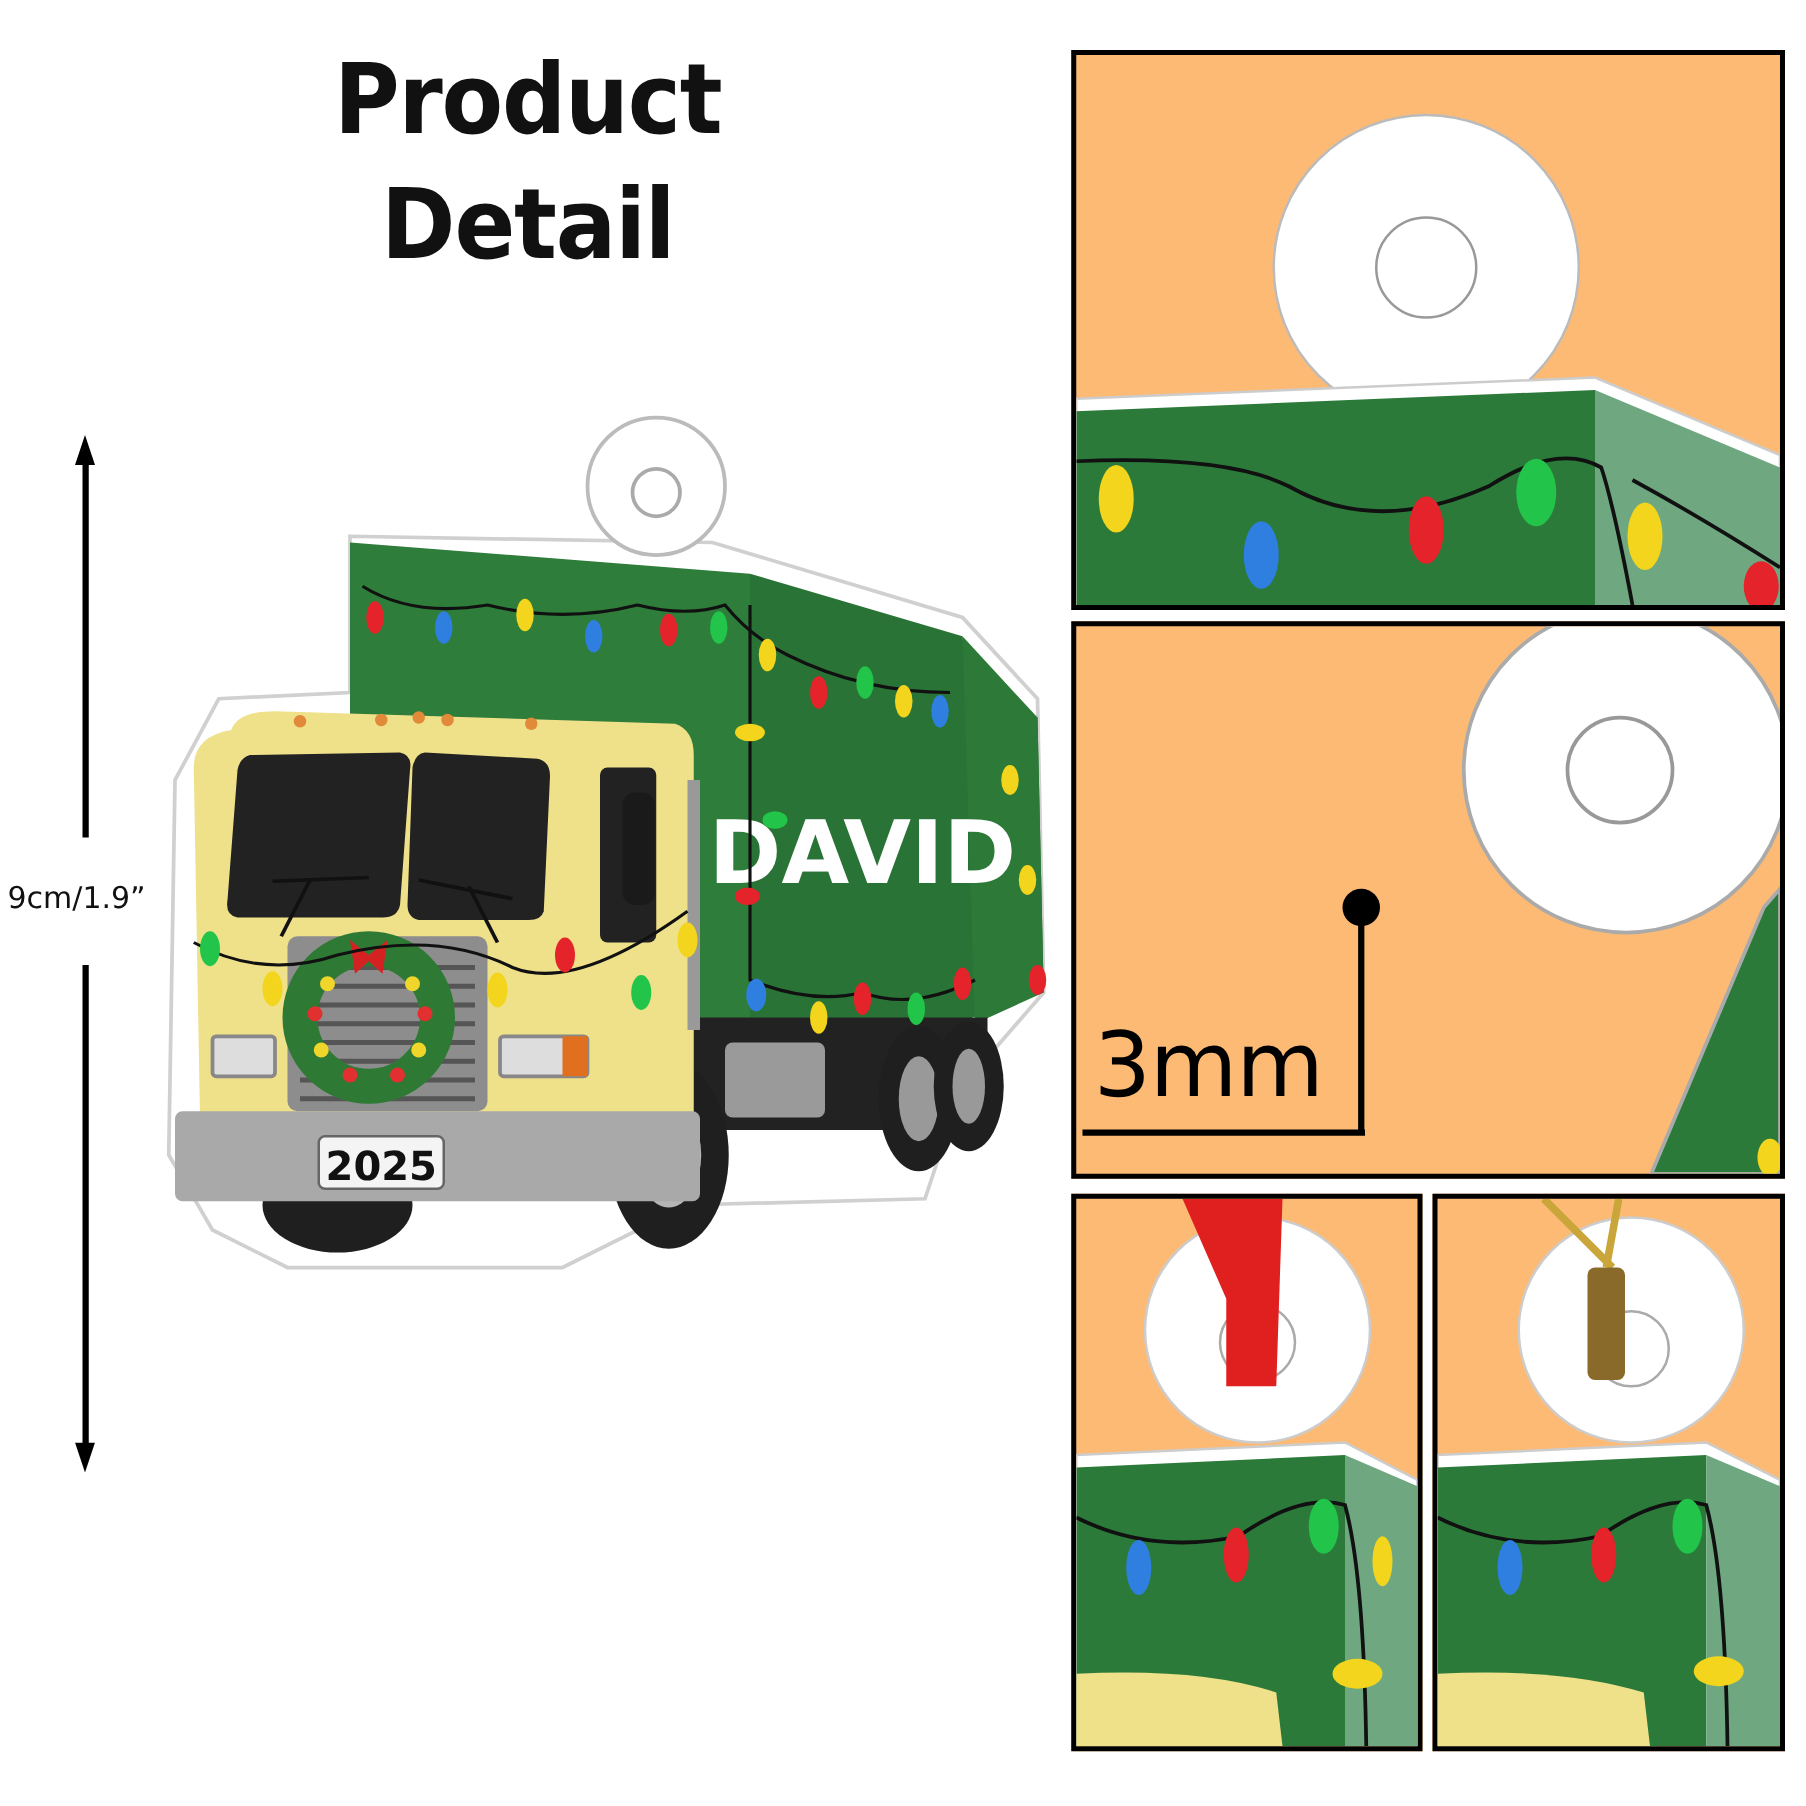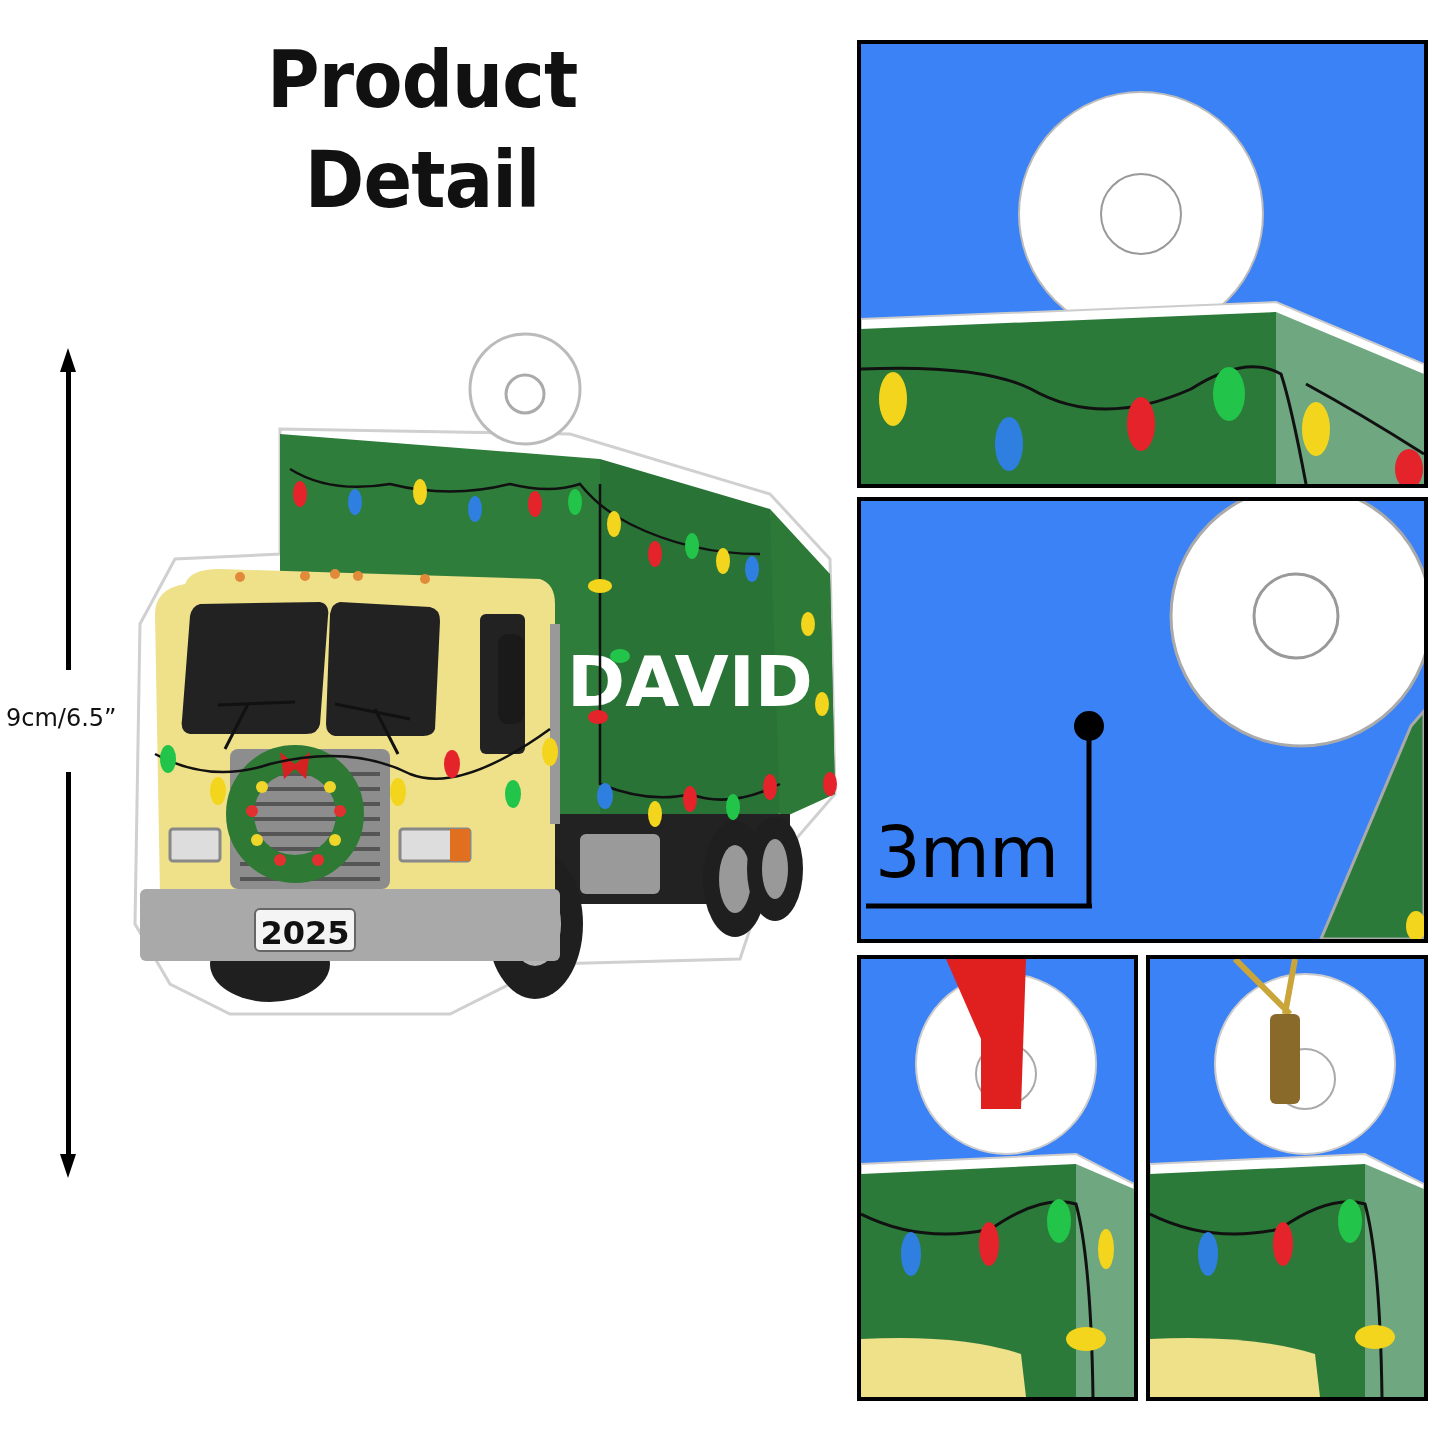--- a/index.html
+++ b/index.html
@@ -2,34 +2,34 @@
 <html><head>
 <meta charset="utf-8">
 <style>
   html, body { margin:0; padding:0; background:#ffffff; }
   body { width:1445px; height:1445px; position:relative; overflow:hidden; font-family:"Liberation Sans", sans-serif; }
   .title { position:absolute; left:160px; top:30px; width:570px; height:100px; font-family:"DejaVu Sans", sans-serif; font-weight:bold; font-size:78px; letter-spacing:-1px; color:#111; line-height:100px; text-align:center; transform:scaleX(0.92); transform-origin:left center; }
   .dim-arrow { position:absolute; left:60px; width:16px; }
   .dim-line { position:absolute; left:66px; width:5px; background:#000; }
   .dim-label { position:absolute; left:6px; top:704px; font-family:"DejaVu Sans", sans-serif; font-size:24px; color:#111; white-space:nowrap; }
   .main-product { position:absolute; left:130px; top:324px; width:720px; height:700px; }
-  .panel { position:absolute; border:4px solid #000; box-sizing:border-box; overflow:hidden; background:#3b82f6; }
+  .panel { position:absolute; border:4px solid #000; box-sizing:border-box; overflow:hidden; background:#fdba74; }
   .scale-label { position:absolute; left:14px; top:315px; font-family:"DejaVu Sans", sans-serif; font-size:72px; color:#000; line-height:1; letter-spacing:-1px; }
 </style>
 </head>
 <body>
 
 <div class="title">Product Detail</div>
 
 <div>
   <svg class="dim-arrow" style="top:348px;height:24px;" viewBox="0 0 16 24">
       <polygon points="8,0 16,24 0,24" fill="#000"></polygon>
     </svg>
   <div class="dim-line" style="top:370px;height:300px;"></div>
-  <div class="dim-label">9cm/6.5”</div>
+  <div class="dim-label">9cm/1.9”</div>
   <div class="dim-line" style="top:772px;height:384px;"></div>
   <svg class="dim-arrow" style="top:1154px;height:24px;" viewBox="0 0 16 24">
       <polygon points="0,0 16,0 8,24" fill="#000"></polygon>
     </svg>
 </div>
 
 <div class="main-product">
   <svg width="720" height="700" viewBox="0 0 720 700">
 
     <path d="M150 105 L440 110 L640 170 L700 235 L705 470 L640 545 L610 635 L420 640 L320 690 L100 690 L40 660 L5 600 L10 300 L45 235 L150 230 Z" fill="none" stroke="#d0d0d0" stroke-width="3"></path>

